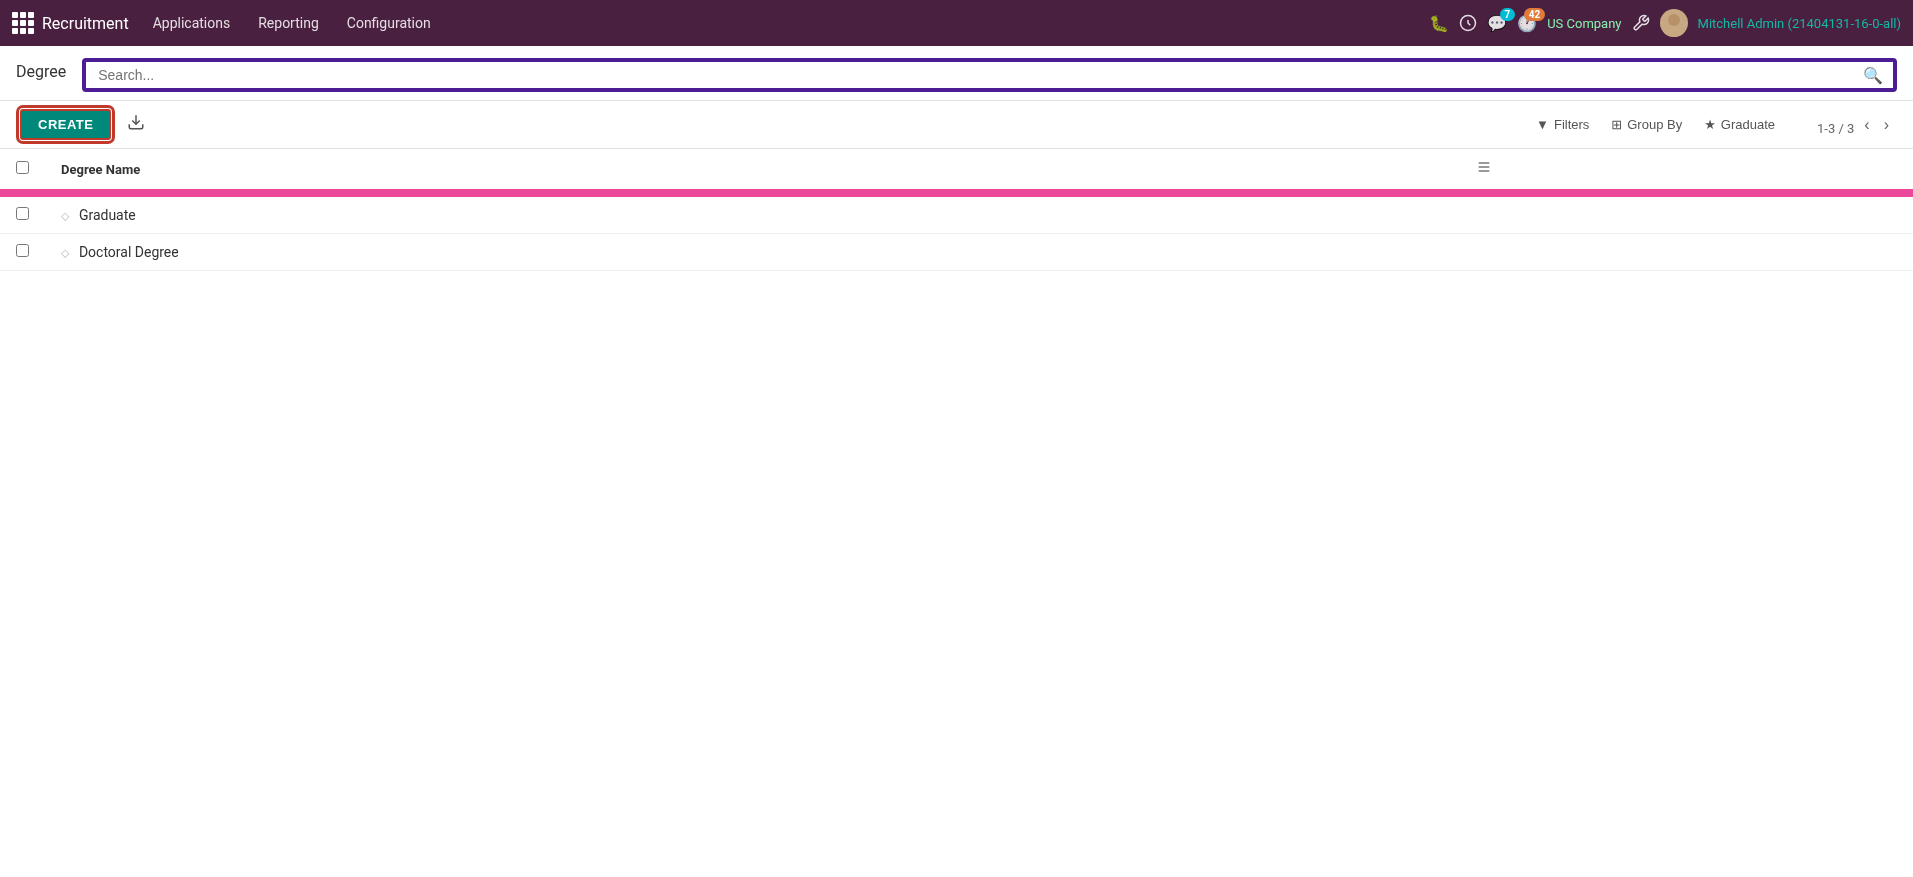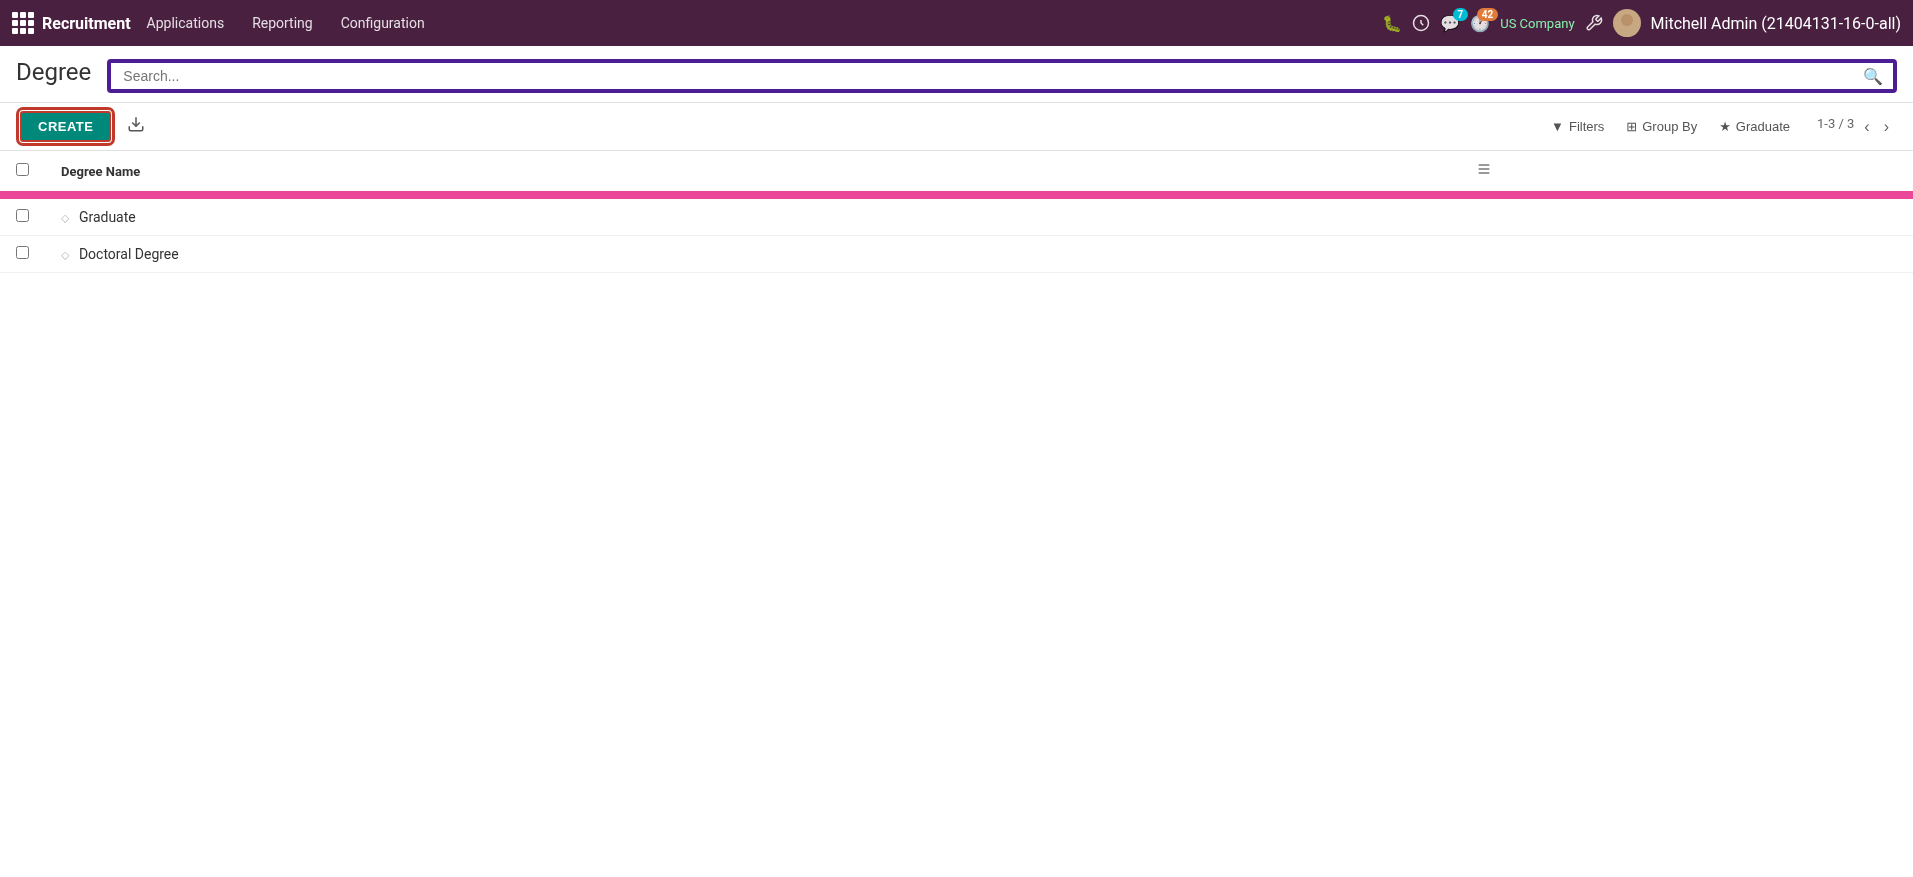--- a/index.html
+++ b/index.html
@@ -13,23 +13,23 @@
       display: flex;
       align-items: center;
       padding: 0 12px;
       gap: 4px;
     }
     .navbar-brand {
       display: flex;
       align-items: center;
       gap: 8px;
       font-size: 16px;
-      font-weight: 700;
+      font-weight: 400;
       color: white;
-      margin-right: 0;
+      margin-right: 8px;
     }
     .grid-icon {
       display: grid;
       grid-template-columns: repeat(3,6px);
       grid-template-rows: repeat(3,6px);
       gap: 2px;
     }
     .grid-icon span {
       background: white;
       border-radius: 1px;
@@ -78,38 +78,38 @@
       border-radius: 50%;
       background: #c8a882;
       display: flex;
       align-items: center;
       justify-content: center;
       font-size: 12px;
       color: #333;
       overflow: hidden;
     }
     .user-info {
-      color: #ffffff;
-      font-size: 16px;
+      color: #14b8a6;
+      font-size: 13px;
       text-align: center;
     }
 
     
     .content-area {
       background: white;
       min-height: calc(100vh - 46px);
     }
 
     
     .page-header {
       padding: 12px 16px 0 16px;
       border-bottom: 1px solid #e0e0e0;
     }
     .page-title {
-      font-size: 24px;
+      font-size: 16px;
       font-weight: 400;
       color: #333;
       margin-bottom: 8px;
     }
 
     
     .toolbar {
       display: flex;
       align-items: center;
       padding: 8px 20px;
@@ -169,25 +169,25 @@
       color: #555;
       font-size: 13px;
       padding: 5px 10px;
       display: flex;
       align-items: center;
       gap: 5px;
       border-radius: 4px;
     }
     .pagination {
       display: flex;
-      align-items: flex-start;
+      align-items: flex-end;
       gap: 6px;
       font-size: 13px;
       color: #666;
-      margin-left: 9px;
+      margin-left: 24px;
     }
     .page-nav {
       background: none;
       border: none;
       cursor: pointer;
       color: #666;
       font-size: 16px;
       padding: 2px 4px;
     }
     .page-nav:disabled { color: #ccc; cursor: default; }

